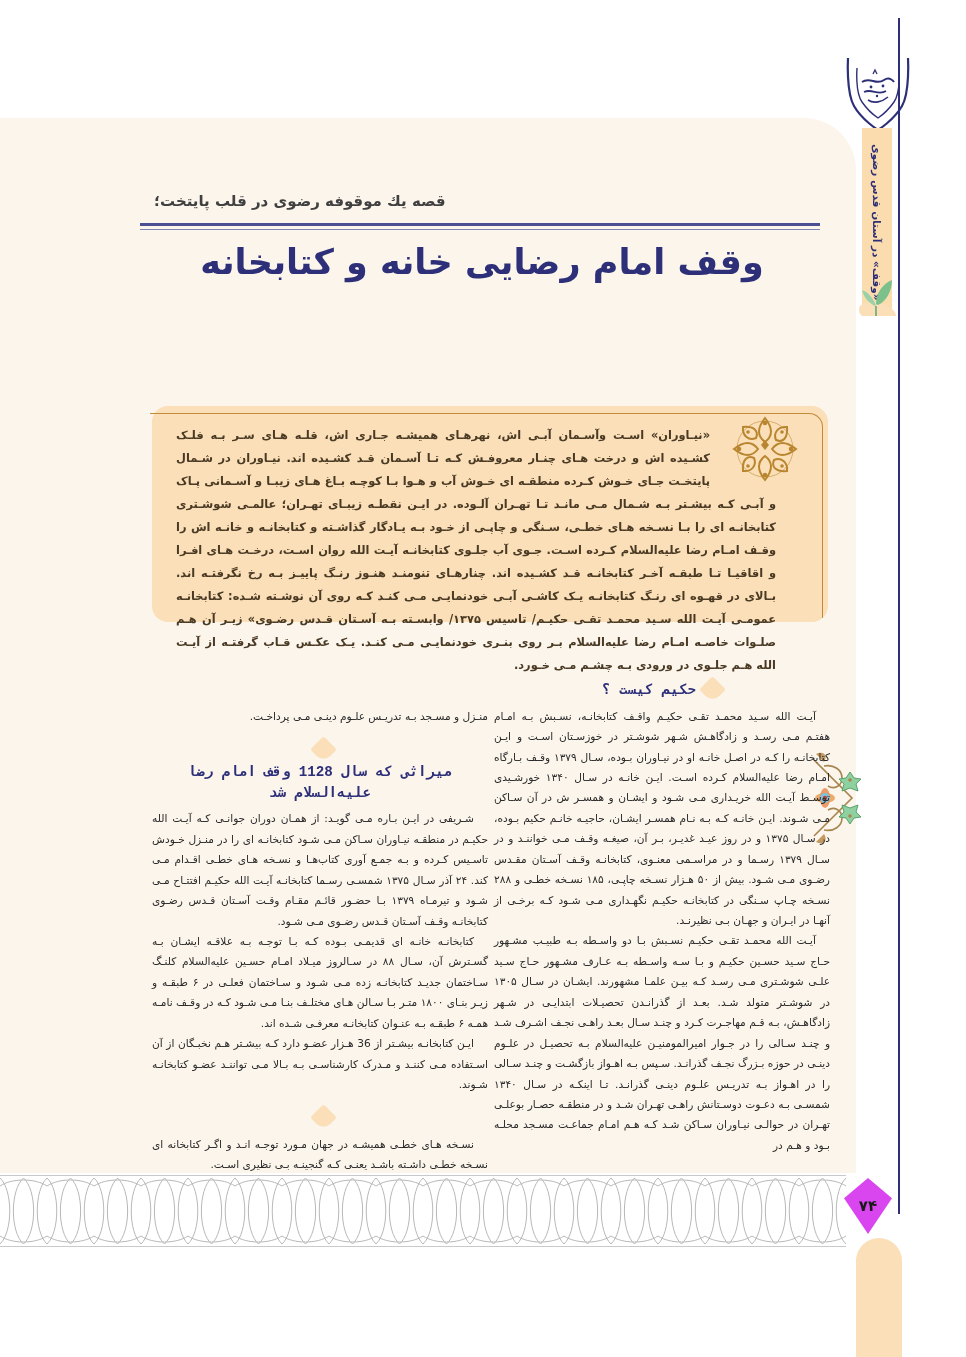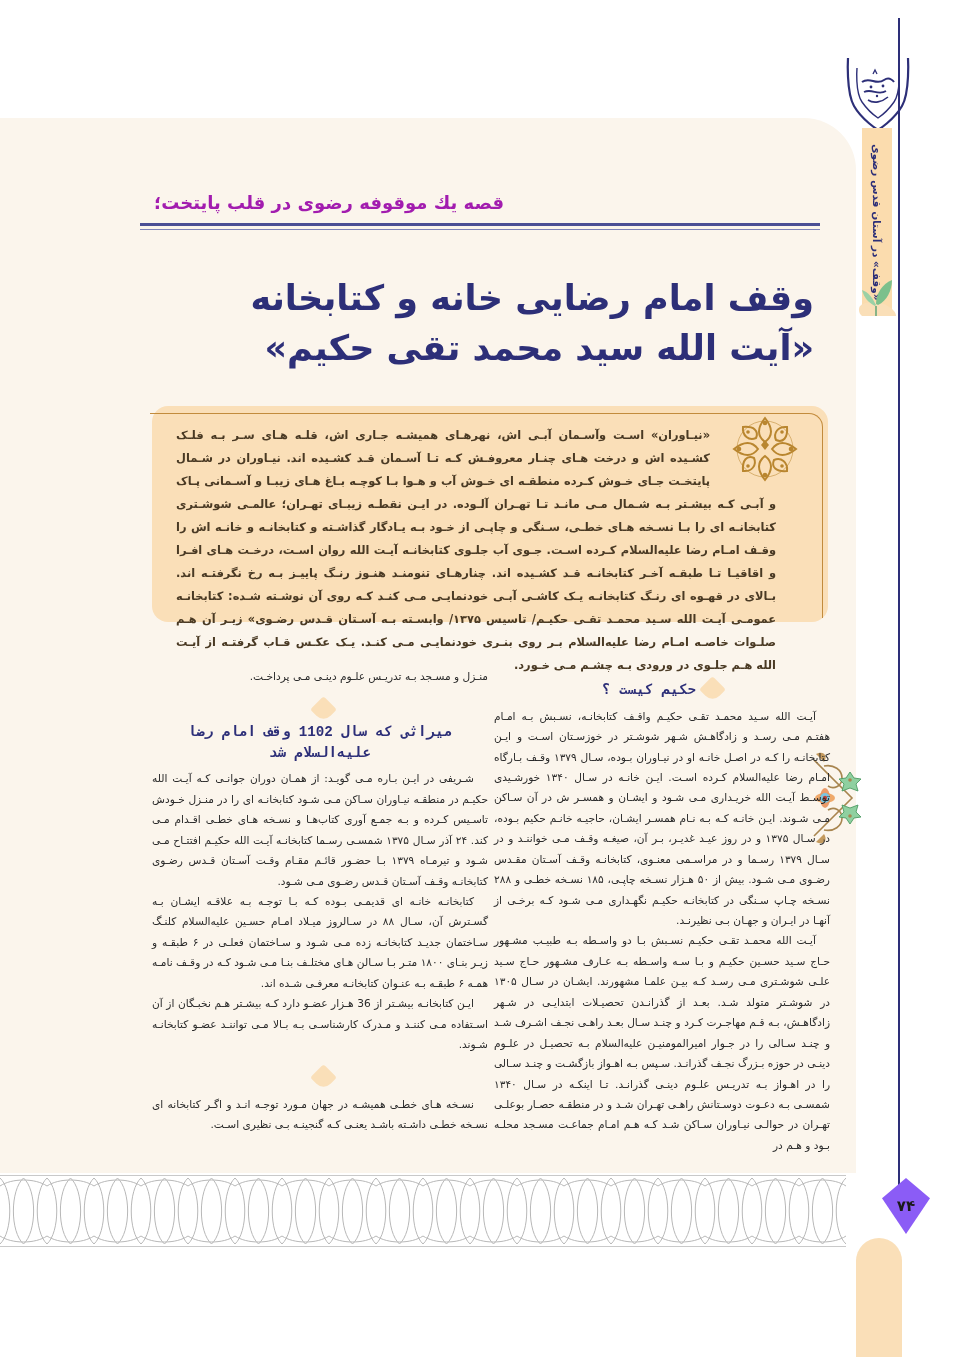--- a/index.html
+++ b/index.html
@@ -35,35 +35,34 @@
     font-size:10.5px;color:#2d2f78;font-weight:700;letter-spacing:.5px;
     font-family:"DejaVu Sans",sans-serif;
     white-space:nowrap;
   }
   .rail-logo{position:absolute;left:840px;top:52px;width:76px;height:86px;}
   .rail-leaf{position:absolute;left:856px;top:272px;width:44px;height:46px;}
 
   
   .kicker{
     position:absolute;right:152px;top:192px;width:660px;
-    text-align:left;font-size:18px;font-weight:700;color:#a21caf;
+    text-align:left;font-size:15px;font-weight:700;color:#404040;
     direction:rtl;
   }
   .rule-thick{
     position:absolute;left:140px;top:223px;width:680px;height:3px;background:#4b4f94;
   }
   .rule-thin{
     position:absolute;left:140px;top:228.5px;width:680px;height:1.1px;background:#7e83b8;
   }
   .headline{
     position:absolute;right:152px;top:238px;width:664px;
-    text-align:right;color:#2d2f78;font-weight:700;
+    text-align:center;color:#2d2f78;font-weight:700;
     font-size:35px;line-height:1.42;letter-spacing:-0.3px;
     direction:rtl;
-    margin-top:36px;
   }
   .headline .l2{display:block;}
 
   
   .lead-box{
     position:absolute;left:152px;top:406px;width:676px;height:216px;
     background:#fadfb8;border-radius:16px;
   }
   .lead-inner-line{
     position:absolute;left:150px;top:413px;width:672px;height:204px;
@@ -82,21 +81,21 @@
   }
   .lead-medallion{position:absolute;left:726px;top:410px;width:78px;height:78px;}
 
   
   .col{
     position:absolute;top:666px;width:336px;
     direction:rtl;text-align:justify;
     font-size:10.6px;line-height:1.93;color:#2a2a2a;
   }
   .col-right{right:136px;}
-  .col-left{left:152px;}
+  .col-left{left:152px;margin-top:40px;}
   .col p{margin:0 0 0 0;text-indent:14px;}
   .col p.noind{text-indent:0;}
 
   
   .subhead{
     display:block;color:#2d2f78;font-weight:700;font-size:14.2px;
     text-align:center;margin:14px 0 4px 0;position:relative;
     line-height:1.5;
   }
   .subhead .bullet{
@@ -111,22 +110,22 @@
 
   
   .orn-band{
     position:absolute;left:0;top:1175px;width:846px;height:70px;
     border-top:1px solid #c9c9c9;border-bottom:1px solid #c9c9c9;
     overflow:hidden;background:#ffffff;
   }
 
   
   .pg-badge{
-    position:absolute;left:882px;top:1178px;width:48px;height:56px;
-    background:#8b5cf6;
+    position:absolute;left:844px;top:1178px;width:48px;height:56px;
+    background:#d946ef;
     clip-path:polygon(50% 0%,100% 36%,50% 100%,0% 36%);
     display:flex;align-items:center;justify-content:center;
   }
   .pg-badge span{font-size:15px;color:#1a1a1a;font-weight:700;}
   .pg-tail{
     position:absolute;left:856px;top:1238px;width:46px;height:119px;
     background:#fadfb8;border-top-left-radius:23px;border-top-right-radius:23px;
   }
 </style>
 </head>
@@ -163,21 +162,20 @@
       <path d="M20 34 L20 44" stroke="#6aa87a" stroke-width="1.6" fill="none"></path>
     </svg>
   </div>
 
   <div class="kicker">قصه يك موقوفه رضوى در قلب پايتخت؛</div>
   <div class="rule-thick"></div>
   <div class="rule-thin"></div>
 
   <div class="headline">
     <span class="l1">وقف امام رضایی خانه و کتابخانه</span>
-    <span class="l2">«آیت الله سید محمد تقی حکیم»</span>
   </div>
 
   <div class="lead-box"></div>
   <div class="lead-inner-line"></div>
 
   <div class="lead-medallion">
     <svg viewBox="0 0 78 78" width="78" height="78" aria-hidden="true">
       <g fill="none" stroke="#b9862f" stroke-width="2">
         <path d="M39 8 C47 18 47 26 39 32 C31 26 31 18 39 8 Z"></path>
         <path d="M70 39 C60 47 52 47 46 39 C52 31 60 31 70 39 Z"></path>
@@ -235,21 +233,21 @@
       <span class="bullet"></span><span class="stxt">حکیم کیست ؟</span>
     </div>
     <p>آیـت الله سـید محمـد تقـی حکیـم واقـف کتابخانـه، نسـبش بـه امـام هفتـم مـی رسـد و زادگاهـش شـهر شوشـتر در خوزسـتان اسـت و ایـن کتابخانـه را کـه در اصـل خانـه او در نیـاوران بـوده، سـال ۱۳۷۹ وقـف بـارگاه امـام رضا علیه‌السلام کـرده اسـت. ایـن خانـه در سـال ۱۳۴۰ خورشـیدی توسـط آیـت الله خریـداری مـی شـود و ایشـان و همسـر ش در آن سـاکن مـی شـوند. ایـن خانـه کـه بـه نـام همسـر ایشـان، حاجیـه خانـم حکیم بـوده، در سـال ۱۳۷۵ و در روز عیـد غدیـر، بـر آن، صیغـه وقـف مـی خواننـد و در سـال ۱۳۷۹ رسـما و در مراسـمی معنـوی، کتابخانـه وقـف آسـتان مقـدس رضـوی مـی شـود. بیش از ۵۰ هـزار نسـخه چاپـی، ۱۸۵ نسـخه خطـی و ۲۸۸ نسـخه چـاپ سـنگی در کتابخانـه حکیـم نگهـداری مـی شـود کـه برخـی از آنهـا در ایـران و جهـان بـی نظیرنـد.</p>
     <p>آیـت الله محمـد تقـی حکیـم نسـبش بـا دو واسـطه بـه طبیـب مشـهور حـاج سـید حسـین حکیـم و بـا سـه واسـطه بـه عـارف مشـهور حـاج سـید علـی شوشـتری مـی رسـد کـه بیـن علمـا مشهورند. ایشـان در سـال ۱۳۰۵ در شوشـتر متولد شـد. بعـد از گذرانـدن تحصیـلات ابتدایـی در شـهر زادگاهـش، بـه قـم مهاجـرت کـرد و چنـد سـال بعـد راهـی نجـف اشـرف شـد و چنـد سـالی را در جـوار امیرالمومنیـن علیه‌السلام بـه تحصیـل در علـوم دینـی در حوزه بـزرگ نجـف گذرانـد. سـپس بـه اهـواز بازگشـت و چنـد سـالی را در اهـواز بـه تدریـس علـوم دینـی گذرانـد. تـا اینکـه در سـال ۱۳۴۰ شمسـی بـه دعـوت دوسـتانش راهـی تهـران شـد و در منطقـه حصـار بوعلـی تهـران در حوالـی نیـاوران سـاکن شـد کـه هـم امـام جماعـت مسـجد محلـه بـود و هـم در</p>
   </div>
 
   <div class="col col-left">
     <p class="noind">منـزل و مسـجد بـه تدریـس علـوم دینـی مـی پرداخـت.</p>
 
     <div class="subhead">
-      <span class="bullet"></span><span class="stxt">میراثی که سال 1102 وقف امام رضا علیه‌السلام شد</span>
+      <span class="bullet"></span><span class="stxt">میراثی که سال 1128 وقف امام رضا علیه‌السلام شد</span>
     </div>
     <p>شـریفی در ایـن بـاره مـی گویـد: از همـان دوران جوانـی کـه آیـت الله حکیـم در منطقـه نیـاوران سـاکن مـی شـود کتابخانـه ای را در منـزل خـودش تاسـیس کـرده و بـه جمـع آوری کتاب‌هـا و نسـخه هـای خطـی اقـدام مـی کند. ۲۴ آذر سـال ۱۳۷۵ شمسـی رسـما کتابخانـه آیـت الله حکیـم افتتـاح مـی شـود و تیرمـاه ۱۳۷۹ بـا حضـور قائـم مقـام وقـت آسـتان قـدس رضـوی کتابخانـه وقـف آسـتان قـدس رضـوی مـی شـود.</p>
     <p>کتابخانـه خانـه ای قدیمـی بـوده کـه بـا توجـه بـه علاقـه ایشـان بـه گسـترش آن، سـال ۸۸ در سـالروز میـلاد امـام حسـین علیه‌السلام کلنـگ سـاختمان جدیـد کتابخانـه زده مـی شـود و سـاختمان فعلـی در ۶ طبقـه و زیـر بنـای ۱۸۰۰ متـر بـا سـالن هـای مختلـف بنـا مـی شـود کـه در وقـف نامـه همـه ۶ طبقـه بـه عنـوان کتابخانـه معرفـی شـده اند.</p>
     <p>ایـن کتابخانـه بیشـتر از 36 هـزار عضـو دارد کـه بیشـتر هـم نخبـگان از آن اسـتفاده مـی کننـد و مـدرک کارشناسـی بـه بـالا مـی تواننـد عضـو کتابخانـه شـوند.</p>
 
     <div class="subhead">
       <span class="bullet"></span>
     </div>
     <p>نسـخه هـای خطـی همیشـه در جهان مـورد توجـه انـد و اگـر کتابخانه ای نسـخه خطـی داشـته باشـد یعنـی کـه گنجینـه بـی نظیری اسـت.</p>
   </div>

